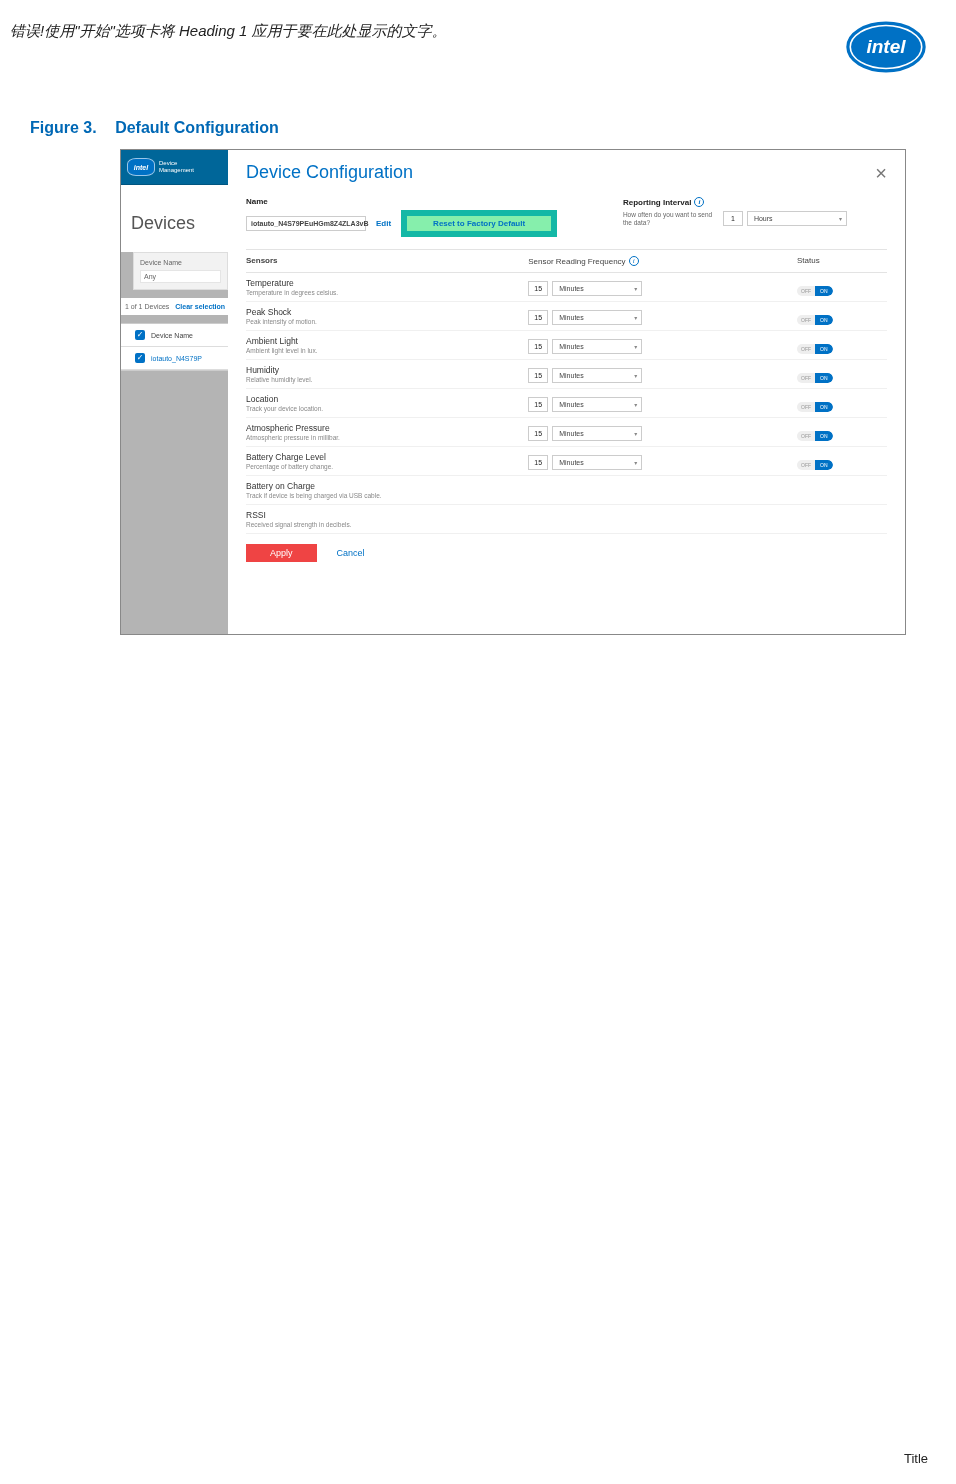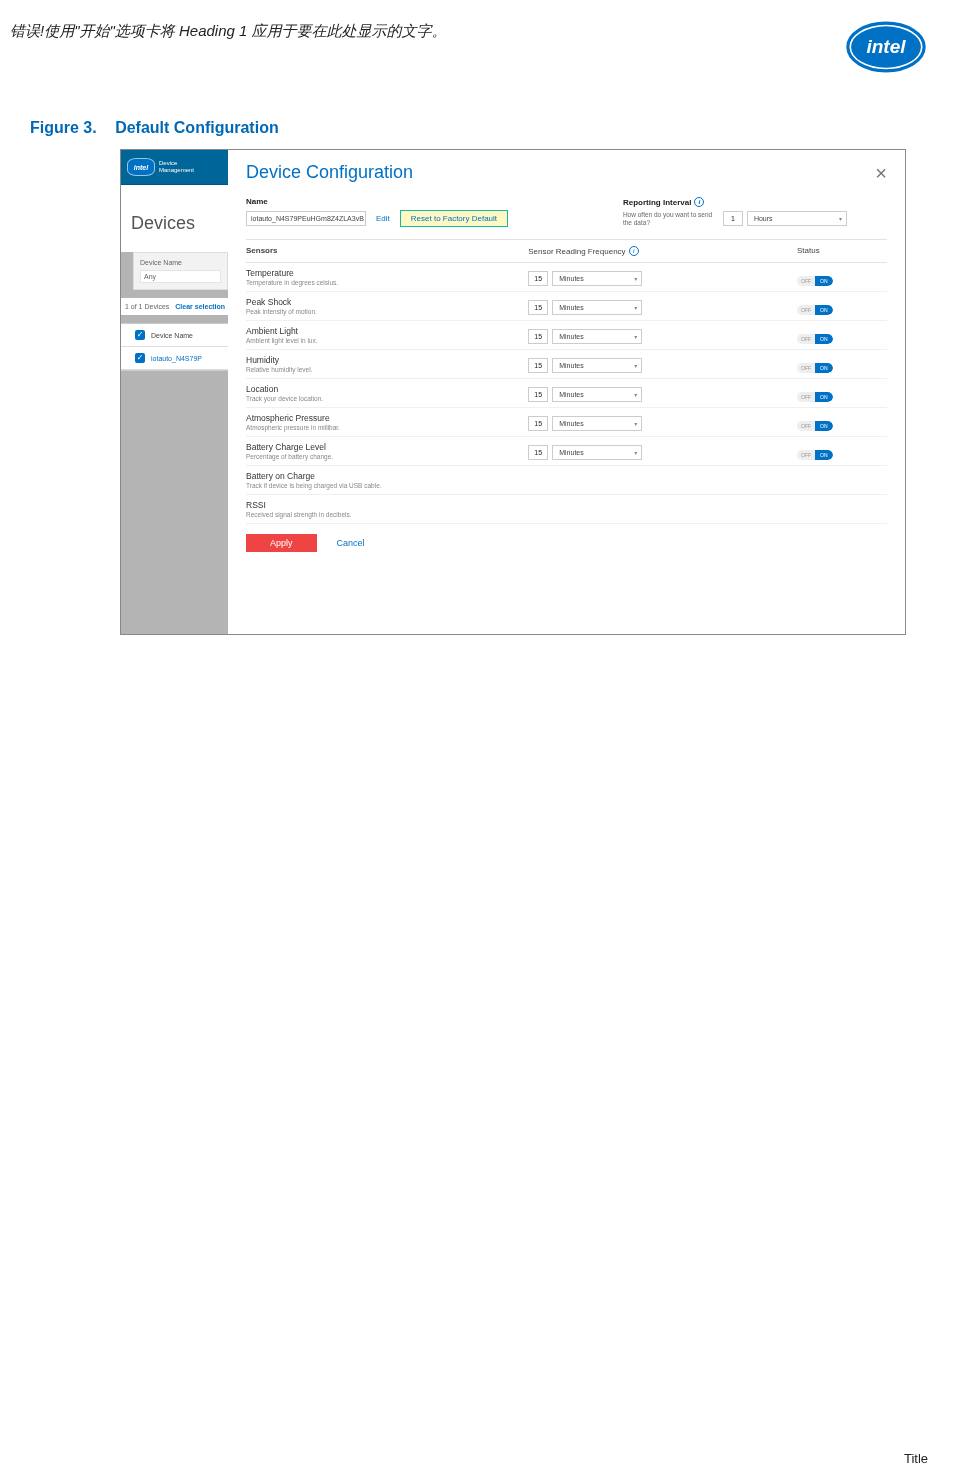--- a/index.html
+++ b/index.html
@@ -156,36 +156,36 @@
     width: 10px; height: 10px;
     border: 1px solid #0071C5;
     border-radius: 50%;
     color: #0071C5;
     font-size: 7px;
     align-items: center;
     justify-content: center;
     font-style: italic;
     font-family: Georgia, serif;
   }
-  .name-controls { display: flex; gap: 10px; align-items:center;}
+  .name-controls { display: flex; gap: 10px; align-items:center;font-weight:bold;}
   .text-input {
     border: 1px solid #ccc;
     font-size: 7px;
     padding: 3px 4px;
     width: 120px;
     color: #444;
     background: #fff;
   }
   .link-btn { font-size: 8px; color: #0071C5; }
   .outline-btn {
-    border: 1px solid #14b8a6;
+    border: 6px solid #14b8a6;
     color: #0071C5;
     font-size: 8px;
-    padding: 3px 10px;
-    background: #fef9c3;
+    padding: 3px 26px;
+    background: #86efac;
   }
   .hint {
     font-size: 6.5px;
     color: #666;
     line-height: 1.2;
     width: 90px;
   }
   .num-input {
     border: 1px solid #ccc;
     font-size: 7px;

